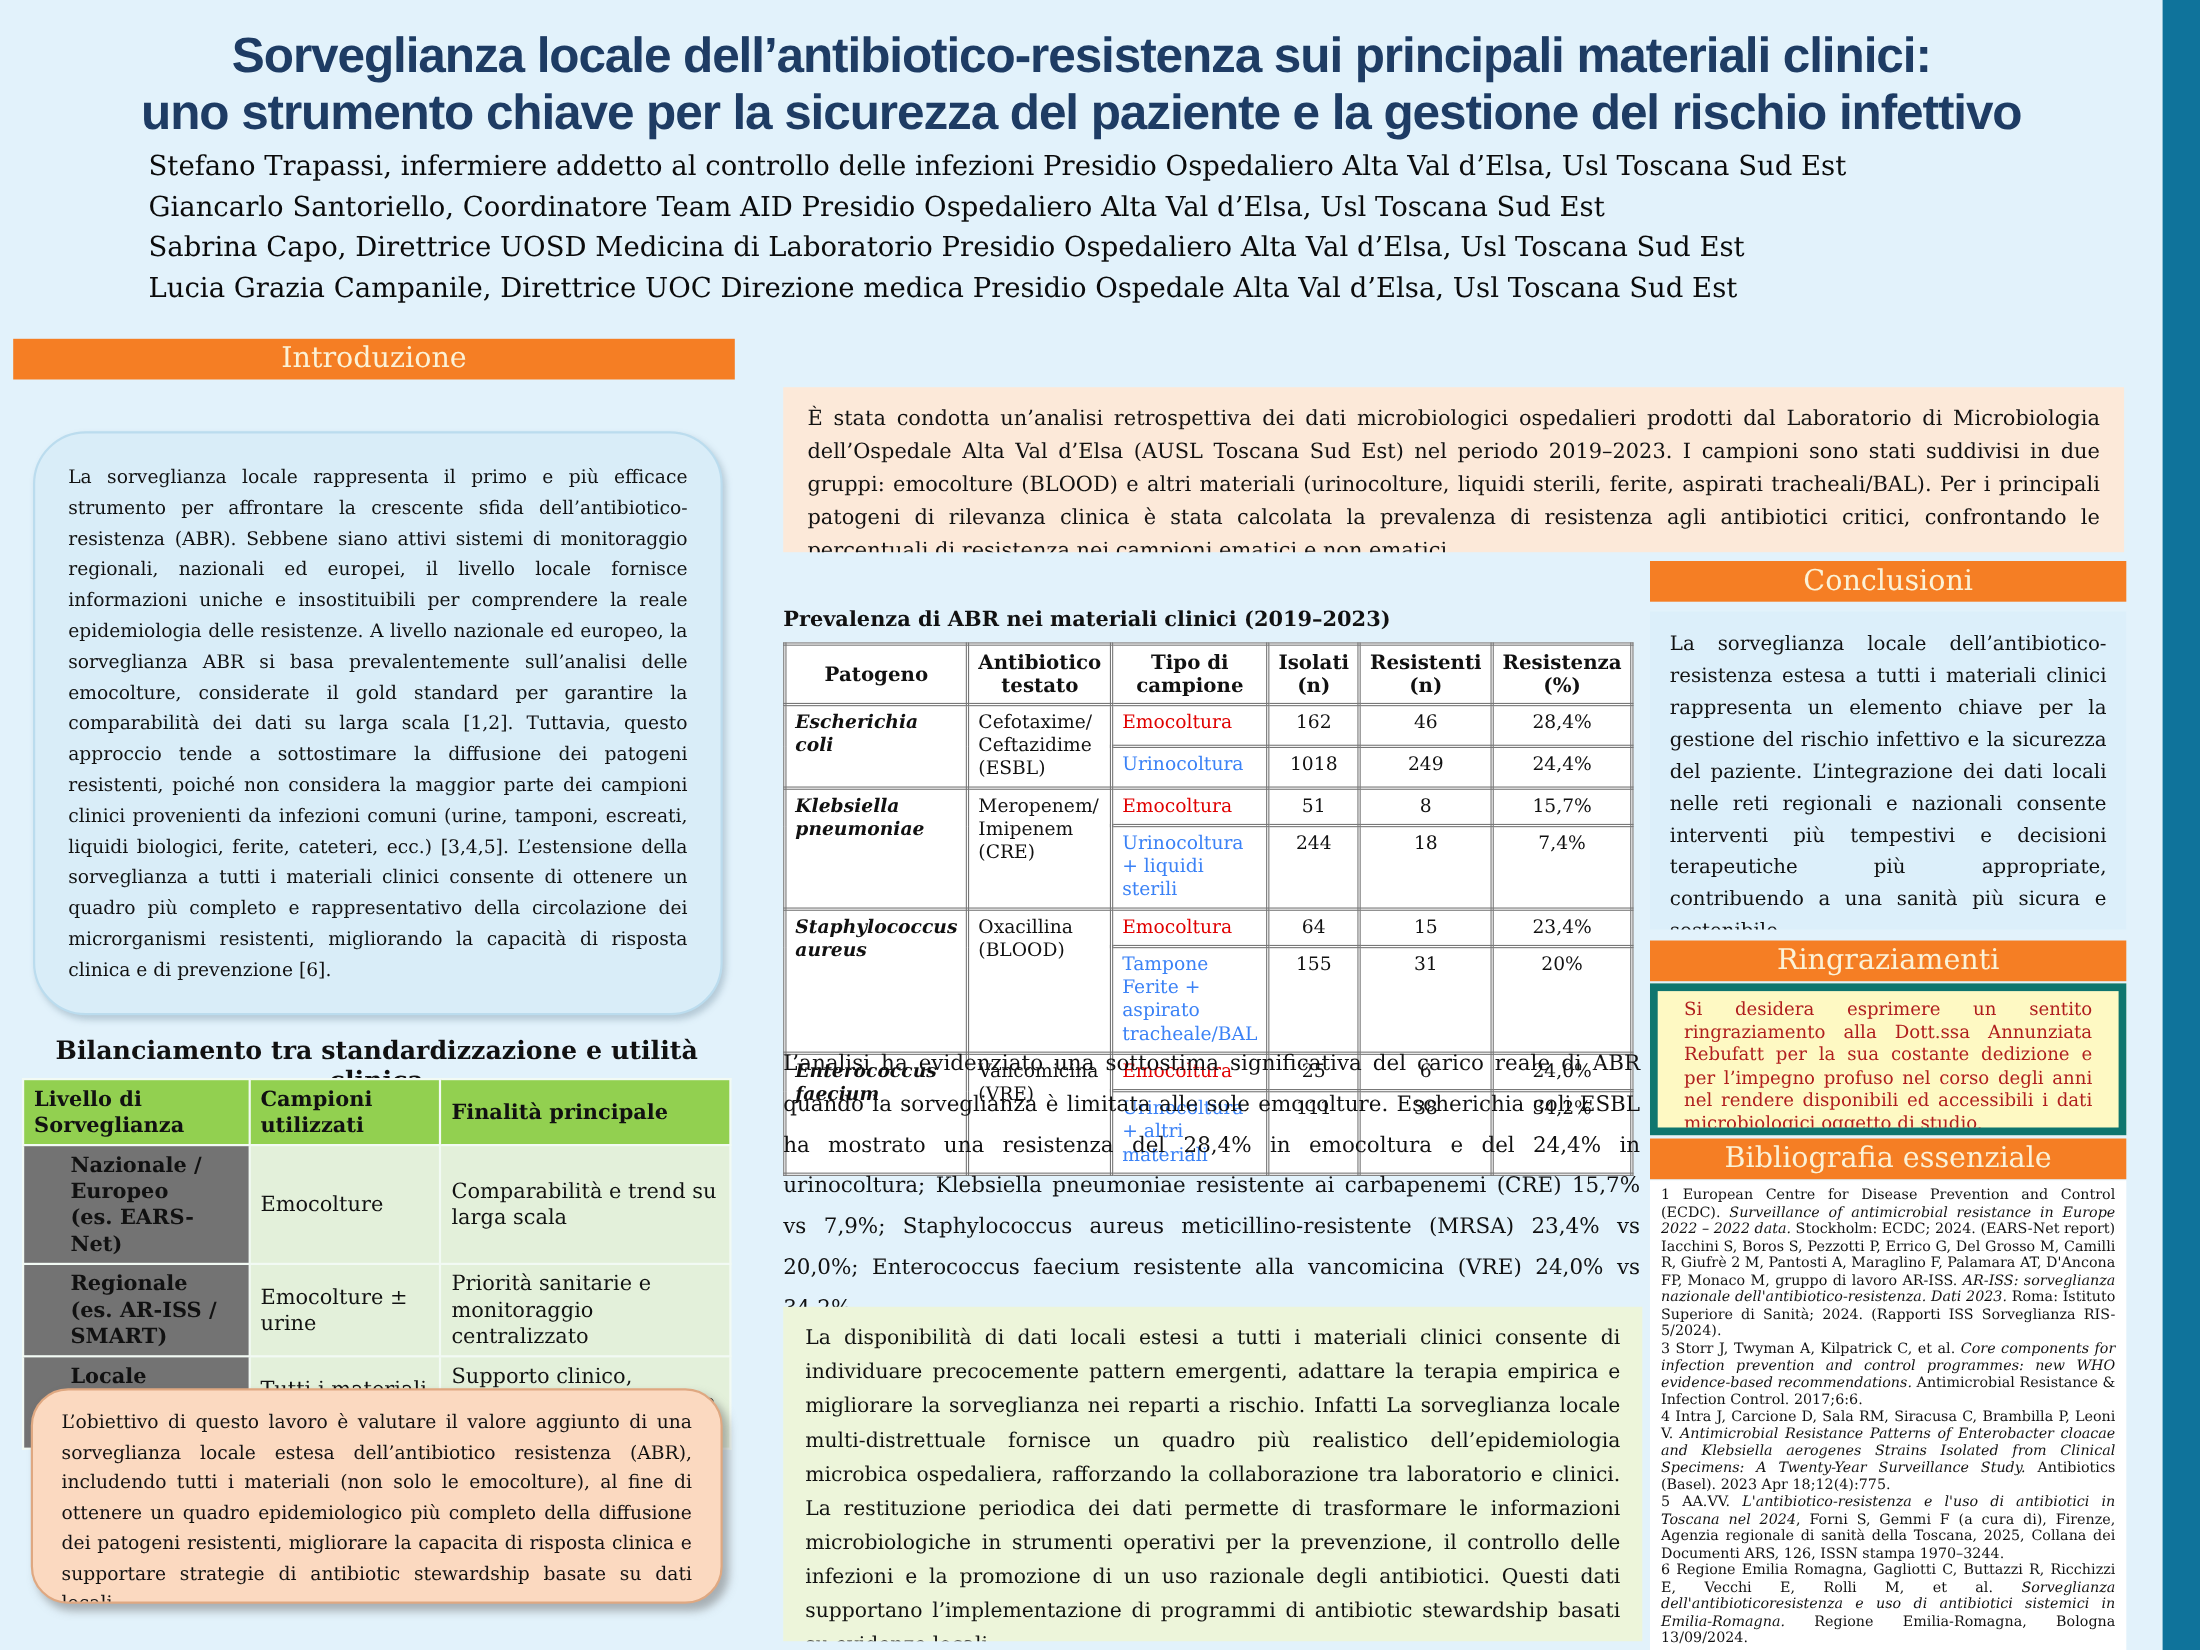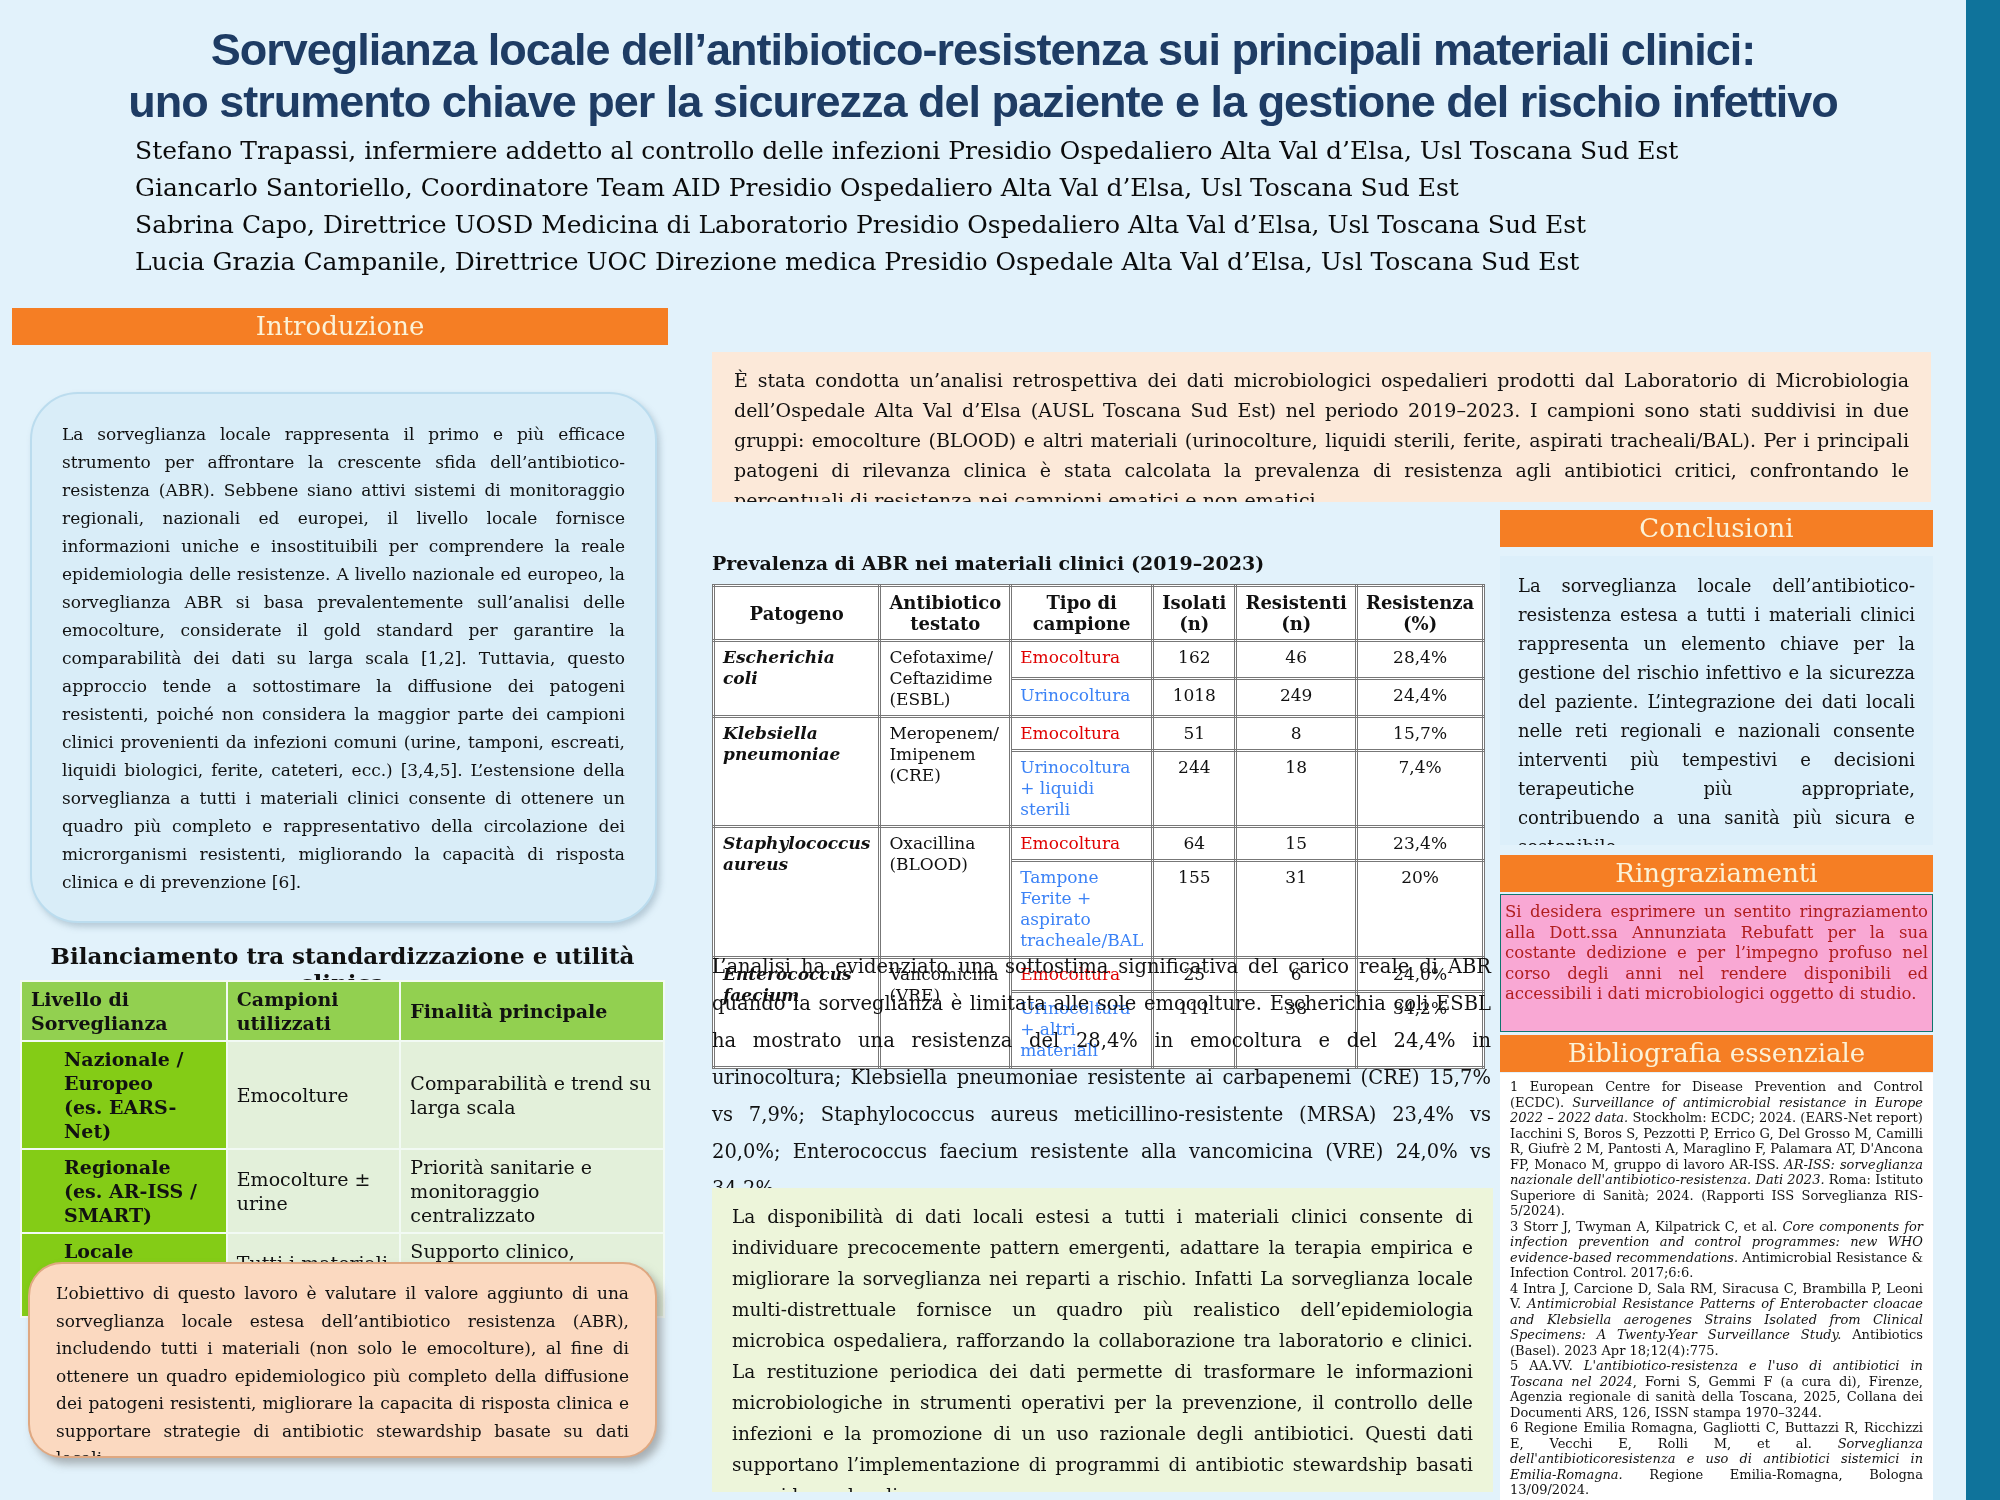--- a/index.html
+++ b/index.html
@@ -22,21 +22,21 @@
              background:#D9EDF8;border:2px solid #BBDCEE;border-radius:48px;
              padding:26px 30px;font-size:17px;line-height:28px;text-align:justify;
              box-shadow:3px 4px 6px rgba(100,130,150,.35);overflow:hidden;}
   .balance-title{position:absolute;left:20px;top:942px;width:645px;text-align:center;
                  font-weight:bold;font-size:23px;}
   .balance-table{position:absolute;left:20px;top:980px;width:645px;border-collapse:collapse;
                  font-size:19px;line-height:24px;}
   .balance-table th,.balance-table td{border:2px solid #F2FAF4;padding:5px 9px;vertical-align:middle;
                  white-space:pre-line;text-align:left;}
   .balance-table th{background:#92D050;font-weight:bold;}
-  .balance-table td.level{background:#84cc16;font-weight:bold;padding-left:42px;}
+  .balance-table td.level{background:#737373;font-weight:bold;padding-left:42px;}
   .balance-table td{background:#E3F0DA;}
   .objective-box{position:absolute;left:28px;top:1262px;width:629px;height:196px;box-sizing:border-box;
                  background:#FBD9C0;border:2px solid #DFA881;border-radius:34px;
                  padding:16px 26px;font-size:17px;line-height:27.5px;text-align:justify;
                  box-shadow:5px 6px 8px rgba(110,110,110,.5);overflow:hidden;}
 
   .metodi-box{position:absolute;left:712px;top:352px;width:1219px;height:150px;box-sizing:border-box;
               background:#FCE9D9;padding:13px 22px;font-size:19px;line-height:30px;text-align:justify;overflow:hidden;}
 
   .results-caption{position:absolute;left:712px;top:552px;width:780px;font-weight:bold;font-size:19px;}
@@ -50,21 +50,21 @@
   .results-table td.other{color:#3b82f6;}
   .results-table td.num{text-align:center;color:#111;}
   .results-text{position:absolute;left:712px;top:948px;width:779px;font-size:19.5px;line-height:37px;text-align:justify;}
 
   .discussion-box{position:absolute;left:712px;top:1188px;width:781px;height:304px;box-sizing:border-box;
                   background:#EDF5DA;padding:13px 20px;font-size:18.5px;line-height:31px;text-align:justify;overflow:hidden;}
 
   .conclusion-box{position:absolute;left:1500px;top:556px;width:433px;height:289px;box-sizing:border-box;
                   background:#DCEFFA;padding:15px 18px;font-size:18px;line-height:29px;text-align:justify;overflow:hidden;}
   .ringraz-box{position:absolute;left:1500px;top:894px;width:433px;height:138px;box-sizing:border-box;
-               background:#f9a8d4;border:1px solid #0f766e;padding:7px 4px;
+               background:#fef9c3;border:7px solid #0f766e;padding:7px 24px;
                font-size:16.5px;line-height:20.5px;text-align:justify;color:#B01E1E;overflow:hidden;}
   .biblio-box{position:absolute;left:1500px;top:1073px;width:433px;min-height:389px;box-sizing:border-box;
               background:#ffffff;padding:6px 10px;font-size:13px;line-height:15.5px;text-align:justify;color:#111;}
   .ref{margin:0;}
 </style>
 </head>
 <body>
 
 <div class="poster">
 

